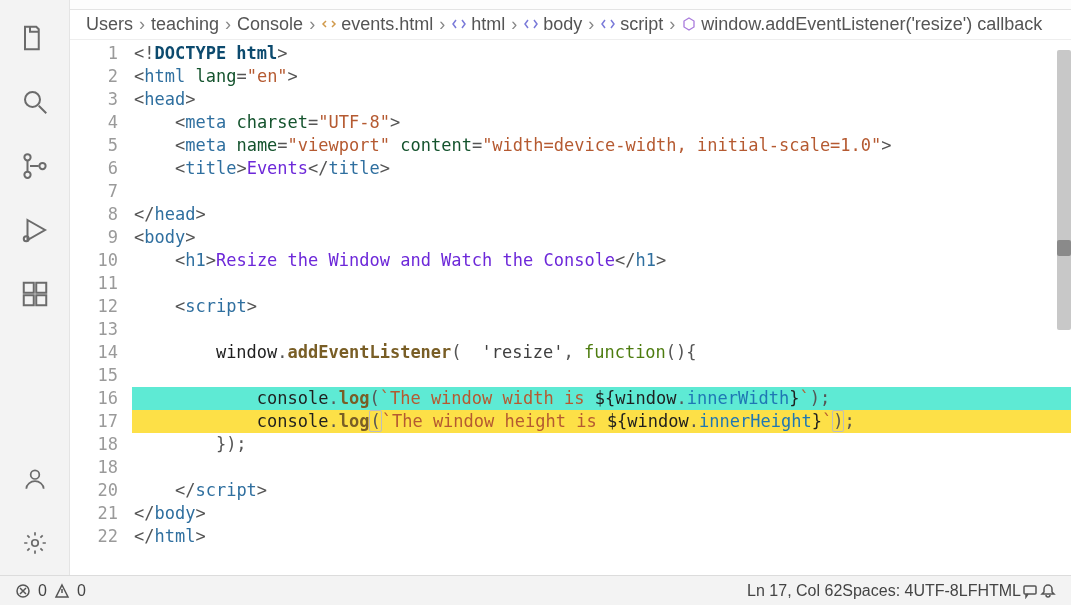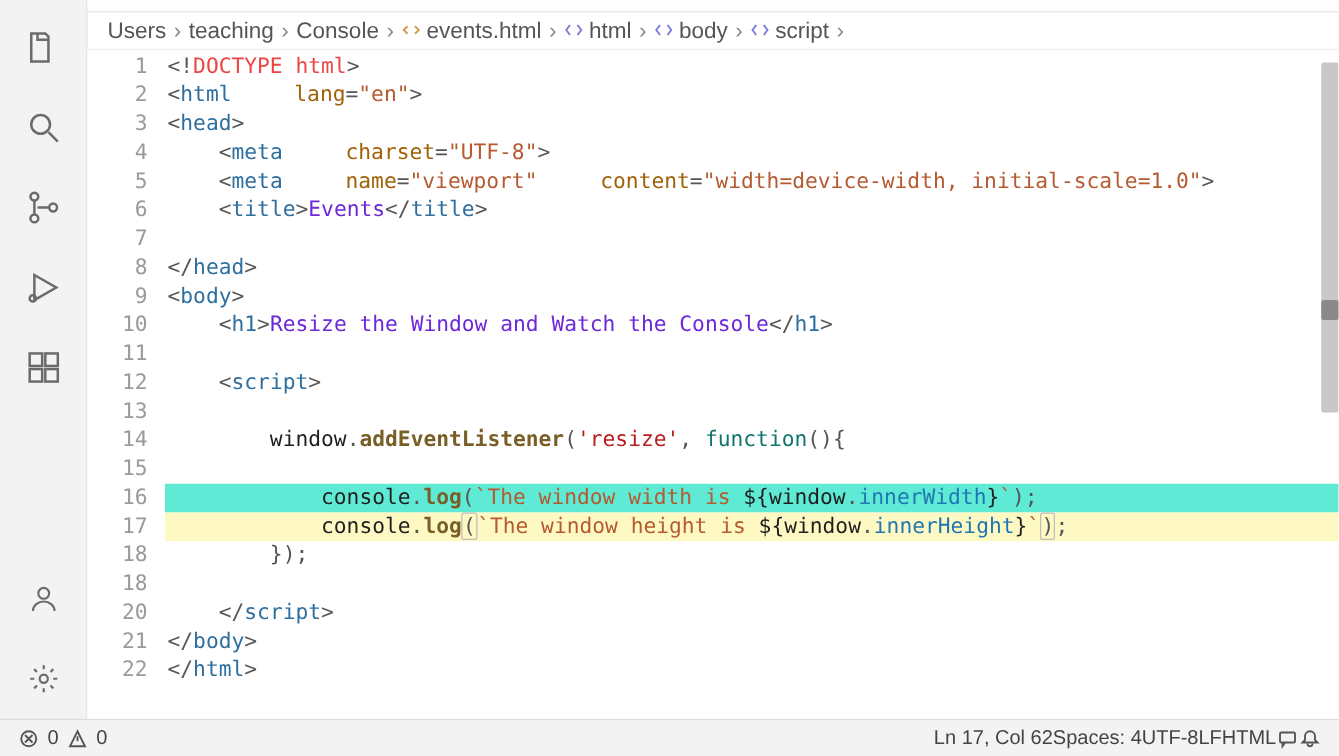--- a/index.html
+++ b/index.html
@@ -68,36 +68,36 @@
   }
   .gutter div { height: 23px; }
   .code {
     flex: 1;
     padding: 2px 0;
     white-space: pre;
     position: relative;
   }
   .code-line { height: 23px; padding-left: 2px; position: relative; }
   .code-line.hl { background: #5eead4; }
-  .code-line.hl2 { background: #fef9c3; }
-
-  
-  .tk-doctype { color: #ef4444; }
+  .code-line.hl2 { background: #fde047; }
+
+  
+  .tk-doctype { color: #0c4a6e; font-weight: bold; }
   .tk-tag { color: #2f6f9f; }
   .tk-punc { color: #555; }
-  .tk-attr { color: #a16207; margin-left: 40px; }
+  .tk-attr { color: #14532d; }
   .tk-str { color: #b55a31; }
   .tk-text { color: #6d28d9; }
   .tk-ident { color: #1f1f1f; }
   .tk-func { color: #795e26; font-weight: bold; }
-  .tk-kw-resize { color: #b91c1c; }
+  .tk-kw-resize { color: #404040; margin-left: 20px; }
   .tk-tmpl { color: #b55a31; }
   .tk-interp { color: #1f1f1f; }
   .tk-interp-prop { color: #1f77b4; }
-  .tk-kw { color: #0f766e; }
+  .tk-kw { color: #4d7c0f; }
   .brace-match { border: 1px solid #bdbdbd; border-radius: 2px; }
 
   
   .side-scroll { position: absolute; right: 0; top: 0; width: 14px; height: 100%; background: transparent; }
   .side-scroll .thumb { position: absolute; right: 0; width: 14px; background: #c8c8c8; border-radius: 2px; }
 
   
   .status-bar {
     height: 30px;
     background: #f3f3f3;
@@ -194,20 +194,25 @@
               <path d="M5 4l-3 4 3 4M11 4l3 4-3 4" stroke="#7a7ad9" fill="none" stroke-width="1.5"></path>
             </svg></span><span>body</span>
       </span>
       <span class="sep">›</span>
       <span class="bc-item">
         <span class="bc-icon"><svg viewBox="0 0 16 16">
               <path d="M5 4l-3 4 3 4M11 4l3 4-3 4" stroke="#7a7ad9" fill="none" stroke-width="1.5"></path>
             </svg></span><span>script</span>
       </span>
       <span class="sep">›</span>
+      <span class="bc-item">
+        <span class="bc-icon"><svg viewBox="0 0 16 16">
+              <path d="M8 2l5 3v6l-5 3-5-3V5z" stroke="#a97bdc" fill="none" stroke-width="1.3"></path>
+            </svg></span><span>window.addEventListener('resize') callback</span>
+      </span>
     </div>
 
     <div class="editor">
       <div class="gutter" id="gutter">
           <div>1</div>
           <div>2</div>
           <div>3</div>
           <div>4</div>
           <div>5</div>
           <div>6</div>

